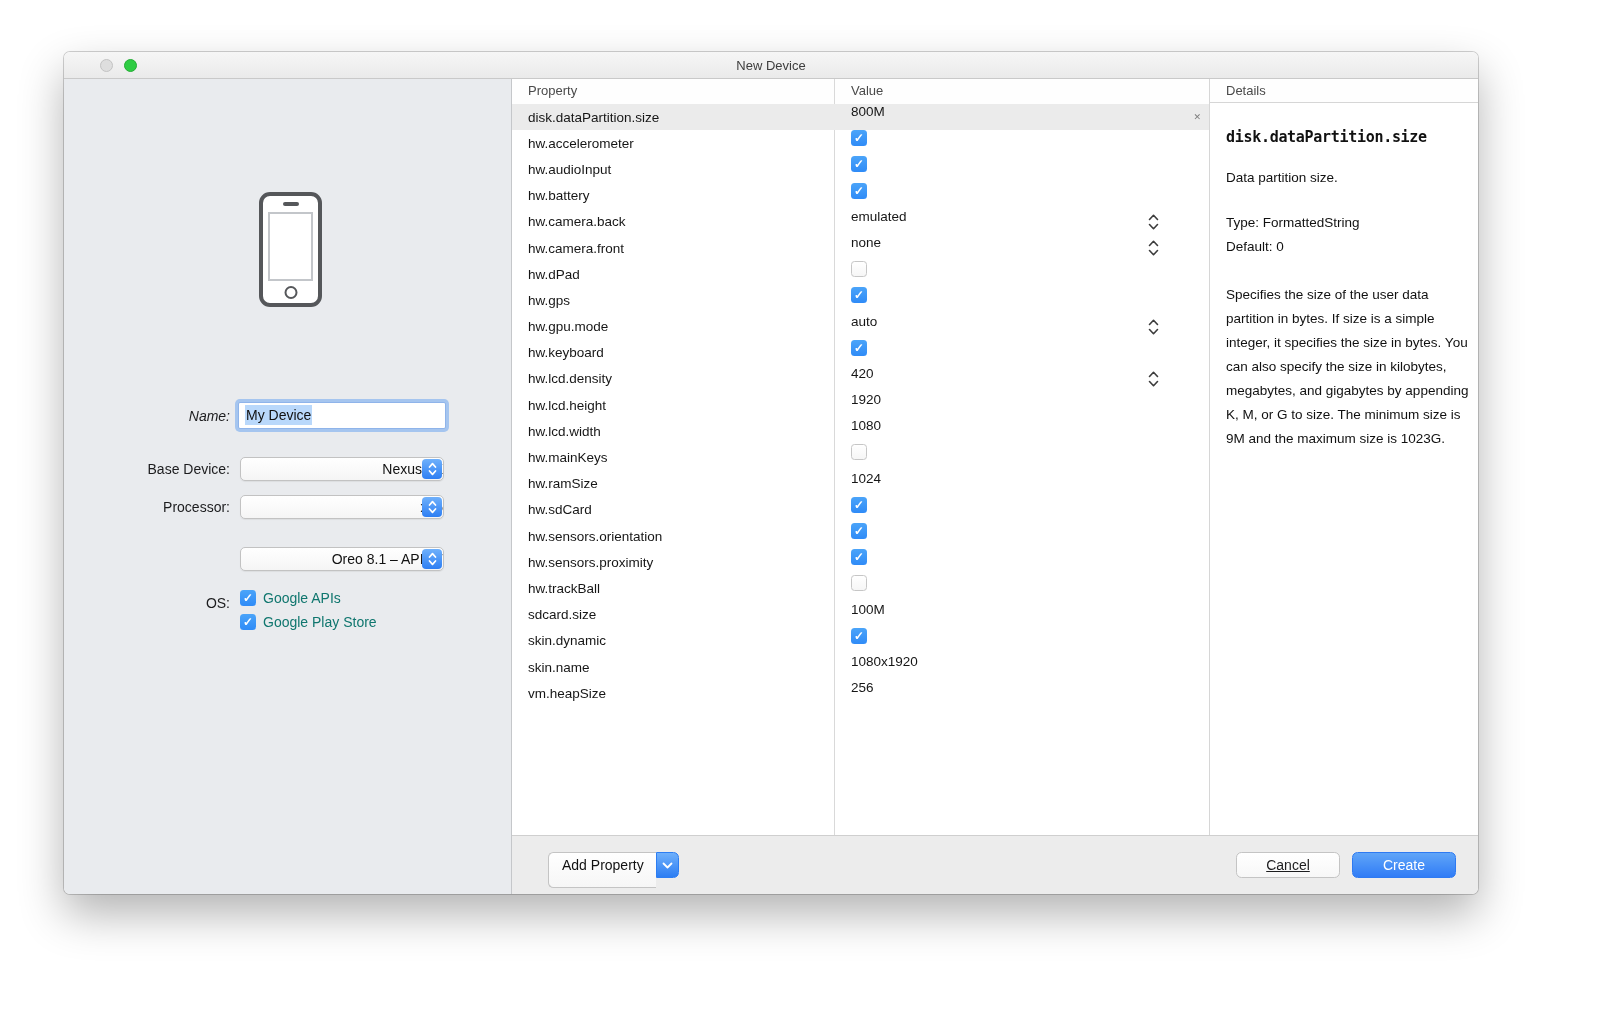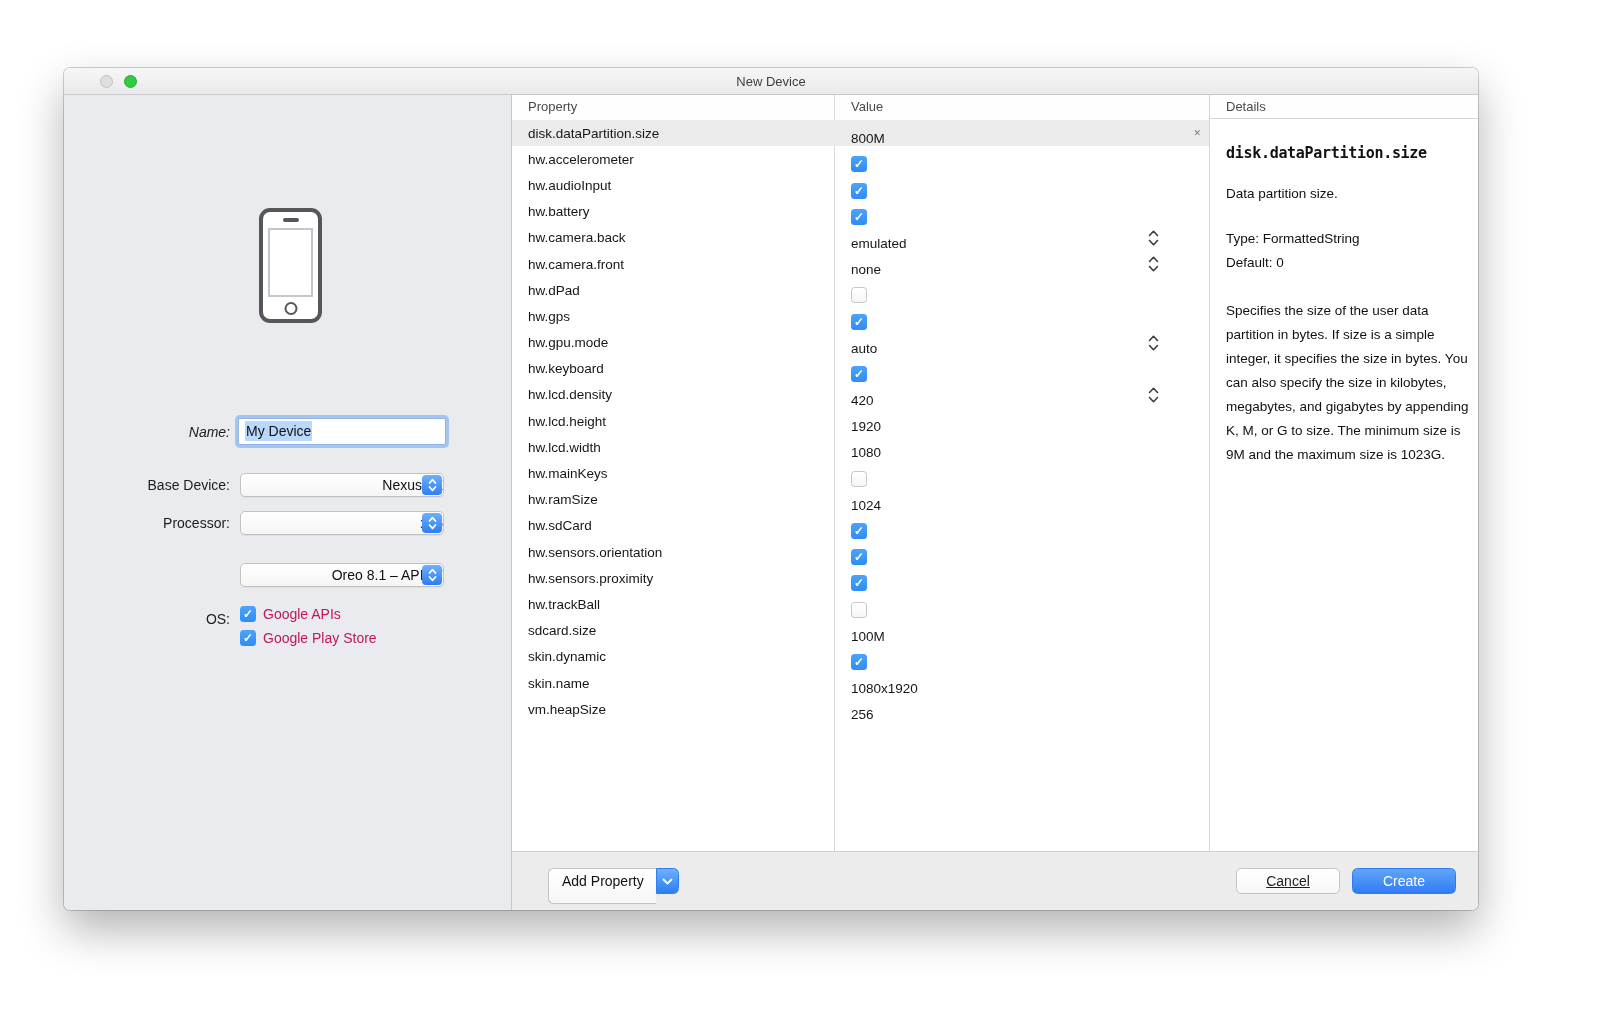--- a/index.html
+++ b/index.html
@@ -1,18 +1,18 @@
 <!DOCTYPE html>
 <html><head>
 <meta charset="utf-8">
 <style>
   * { margin:0; padding:0; box-sizing:border-box; }
   html,body { width:1600px; height:1013px; background:#ffffff; font-family:"Liberation Sans", sans-serif; overflow:hidden; }
 
-  .window { position:absolute; left:64px; top:68px; width:1414px; height:842px; background:#fff;
+  .window { position:absolute; left:64px; top:52px; width:1414px; height:842px; background:#fff;
             border-radius:6px; box-shadow:0 0 0 1px rgba(0,0,0,.18), 0 20px 45px rgba(0,0,0,.30); }
 
   
   .titlebar { position:absolute; left:0; top:0; right:0; height:27px;
               background:linear-gradient(#f6f6f6,#eaeaea); border-bottom:1px solid #c9c9c9;
               border-radius:6px 6px 0 0; }
   .title { position:absolute; left:0; right:0; top:0; height:27px; line-height:27px;
            text-align:center; font-size:13px; font-weight:500; color:#3e3e3e; }
   .light { position:absolute; top:7px; width:13px; height:13px; border-radius:50%; }
   .light.gray  { left:36px; background:#dedede; border:1px solid #c3c3c3; }
@@ -42,21 +42,21 @@
                 font-size:14px; line-height:25px; padding-left:6px; color:#111; }
   .name-field .sel-text { background:#b9d8fb; padding:2px 1px; }
 
   .popup { position:absolute; left:176px; width:204px; height:24px; background:linear-gradient(#ffffff,#f5f5f5);
            border:1px solid #c2c2c2; border-radius:5px; box-shadow:0 1px 1px rgba(0,0,0,.06);
            font-size:14px; line-height:22px; color:#111; padding-left:8px;text-align:right; }
   .popup .cap { position:absolute; right:1px; top:1px; bottom:1px; width:20px; border-radius:4px;
                 background:linear-gradient(#6fb0fb,#2d7ef3); display:flex; align-items:center; justify-content:center; }
 
   .cbrow { position:absolute; left:176px; height:18px; display:flex; align-items:center; gap:7px; }
-  .cbrow .lbl { font-size:14px; color:#be185d;text-align:center; }
+  .cbrow .lbl { font-size:14px; color:#0f766e;text-align:center; }
 
   .cb { width:16px; height:16px; border-radius:3.5px; flex:0 0 auto;
         background:linear-gradient(#ffffff,#f6f6f6); border:1px solid #c6c6c6;
         color:#fff; font-size:12px; font-weight:bold; line-height:15px; text-align:center; }
   .cb.on { background:linear-gradient(#4ba4f9,#2f8bf7); border:none; line-height:16px; }
 
   
   .table { position:absolute; left:448px; top:0; width:698px; height:756px; background:#fff;
            border-right:1px solid #d6d6d6; }
   .thead { position:absolute; left:0; top:0; right:0; height:40px; background:#fefefe;
@@ -64,21 +64,21 @@
   .thead .h { position:absolute; top:0; height:24px; line-height:23px; font-size:13px; color:#4a4a4a; }
   .h-prop { left:16px; }
   .h-val  { left:339px; }
   .col-div { position:absolute; left:322px; top:0; width:1px; height:756px; background:#d9d9d9; }
 
   .tbody { position:absolute; left:0; top:25px; right:0; bottom:0; overflow:hidden; }
   .trow { position:relative; width:698px; height:26.2px; display:flex; align-items:center; }
   .trow.sel { background:#ebebeb; }
   .tcell.prop { width:323px; padding-left:16px; font-size:13.5px; color:#161616;
                 white-space:nowrap; overflow:hidden; }
-  .tcell.val  { position:relative; width:375px; height:100%; display:flex; align-items:flex-end; padding-left:16px; }
+  .tcell.val  { position:relative; width:375px; height:100%; display:flex; align-items:flex-start; padding-left:16px; }
   .vtext { font-size:13.5px; color:#161616; }
   .stepper { position:absolute; left:313px; top:50%; transform:translateY(-50%); display:block; line-height:0; }
   .remove-x { position:absolute; right:9px; top:50%; transform:translateY(-50%);
               font-size:9px; color:#7d7d7d; cursor:default; }
 
   
   .details-panel { position:absolute; left:1146px; top:0; width:268px; height:632px; background:#fff; }
   .details-head { position:absolute; left:0; top:0; right:0; height:24px; background:#fefefe;
                   border-bottom:1px solid #d6d6d6; font-size:13px; color:#4a4a4a;
                   line-height:23px; padding-left:16px; }

